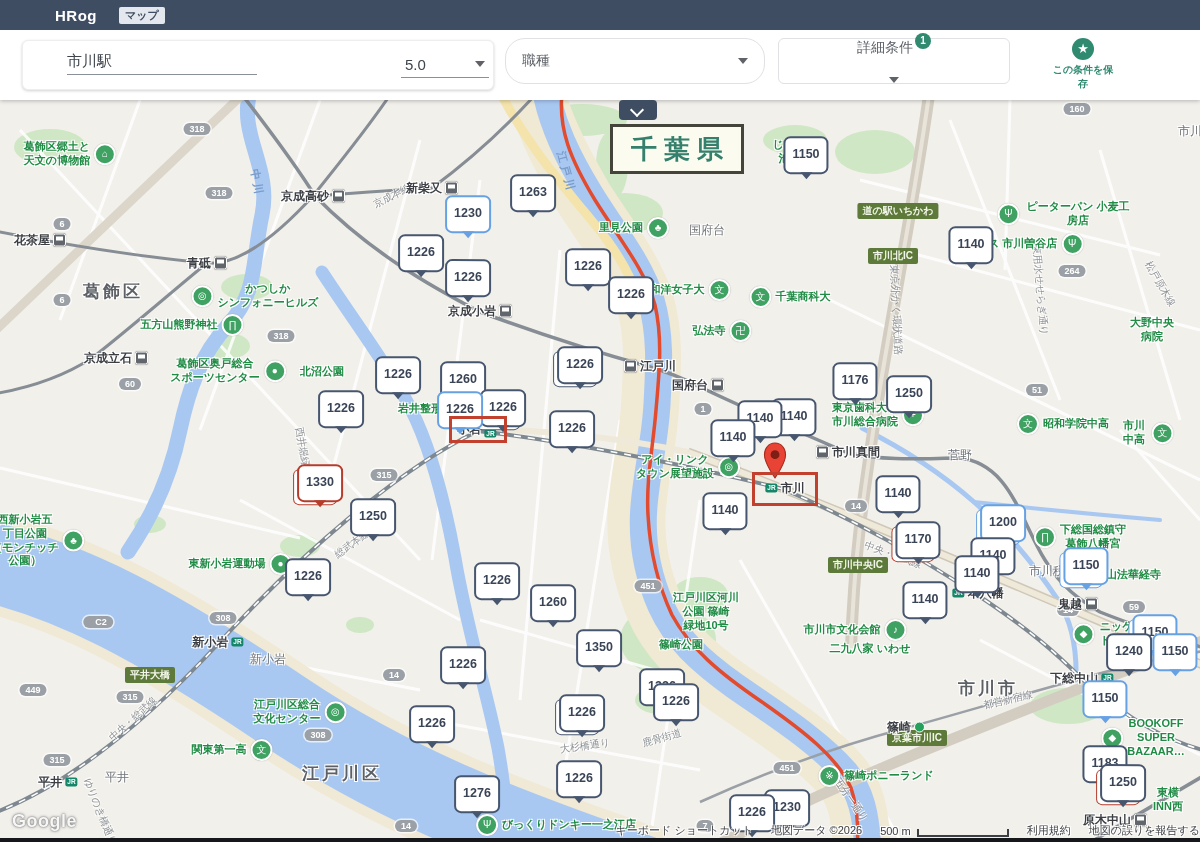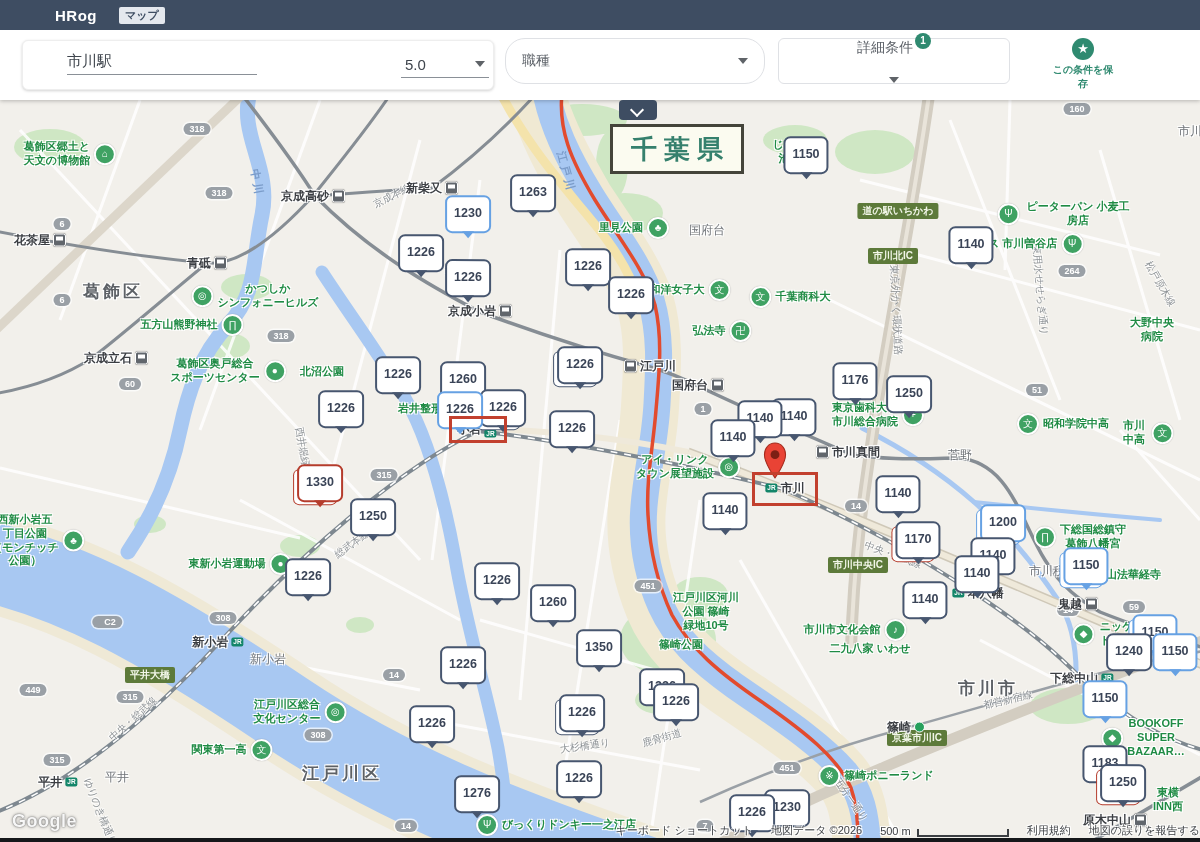--- a/index.html
+++ b/index.html
@@ -443,21 +443,21 @@
       <div class="road-badge" style="left: 150px; top: 675px;">平井大橋</div>
       <div class="road-badge" style="left: 858px; top: 565px;">市川中央IC</div>
       <div class="road-badge" style="left: 917px; top: 738px;">京葉市川IC</div>
       <div class="shield" style="left: 197px; top: 129px;">318</div>
       <div class="shield" style="left: 219px; top: 193px;">318</div>
       <div class="shield" style="left: 62px; top: 224px;">6</div>
       <div class="shield" style="left: 62px; top: 300px;">6</div>
       <div class="shield" style="left: 130px; top: 384px;">60</div>
       <div class="shield" style="left: 281px; top: 336px;">318</div>
       <div class="shield" style="left: 384px; top: 475px;">315</div>
-      <div class="shield" style="left: 107px; top: 622px; padding-left: 12px;">C2</div>
+      <div class="shield" style="left: 98px; top: 622px; padding-left: 12px;">C2</div>
       <div class="shield" style="left: 33px; top: 690px;">449</div>
       <div class="shield" style="left: 130px; top: 697px;">315</div>
       <div class="shield" style="left: 57px; top: 760px;">315</div>
       <div class="shield" style="left: 223px; top: 618px;">308</div>
       <div class="shield" style="left: 318px; top: 735px;">308</div>
       <div class="shield" style="left: 394px; top: 675px;">14</div>
       <div class="shield" style="left: 648px; top: 586px;">451</div>
       <div class="shield" style="left: 703px; top: 409px;">1</div>
       <div class="shield" style="left: 856px; top: 506px;">14</div>
       <div class="shield" style="left: 787px; top: 768px;">451</div>

